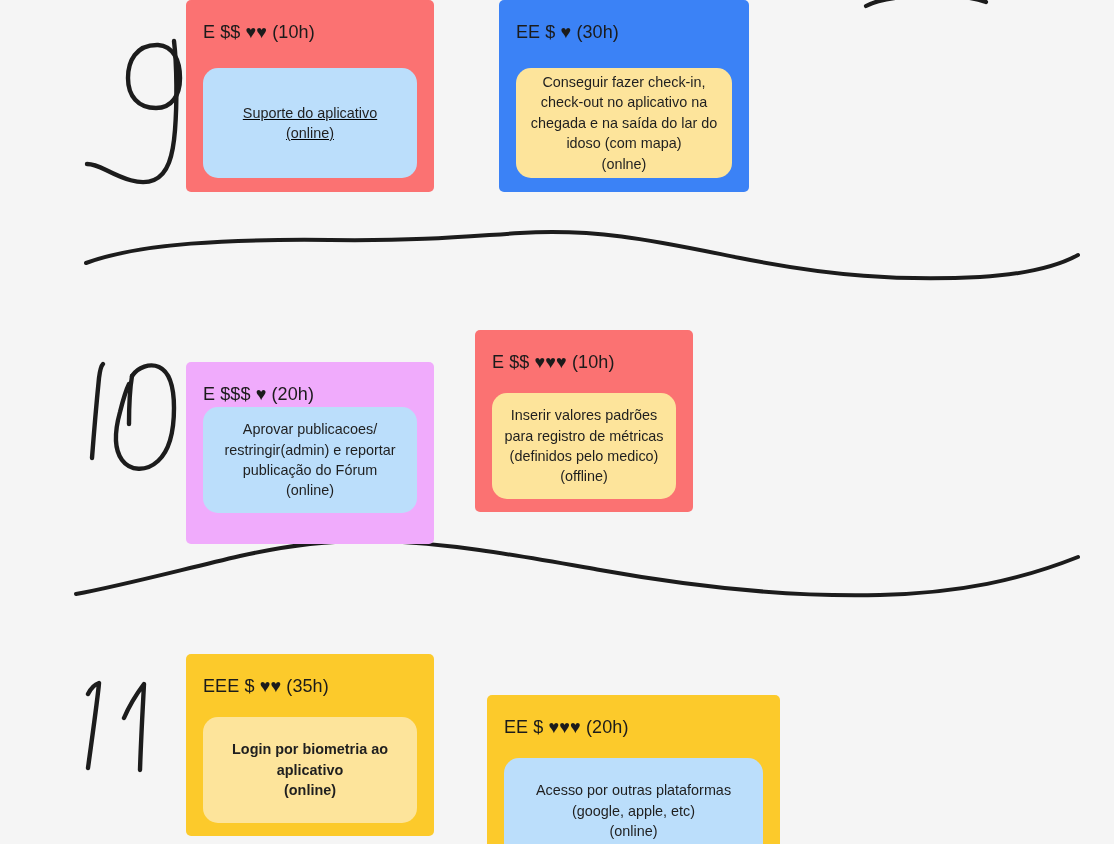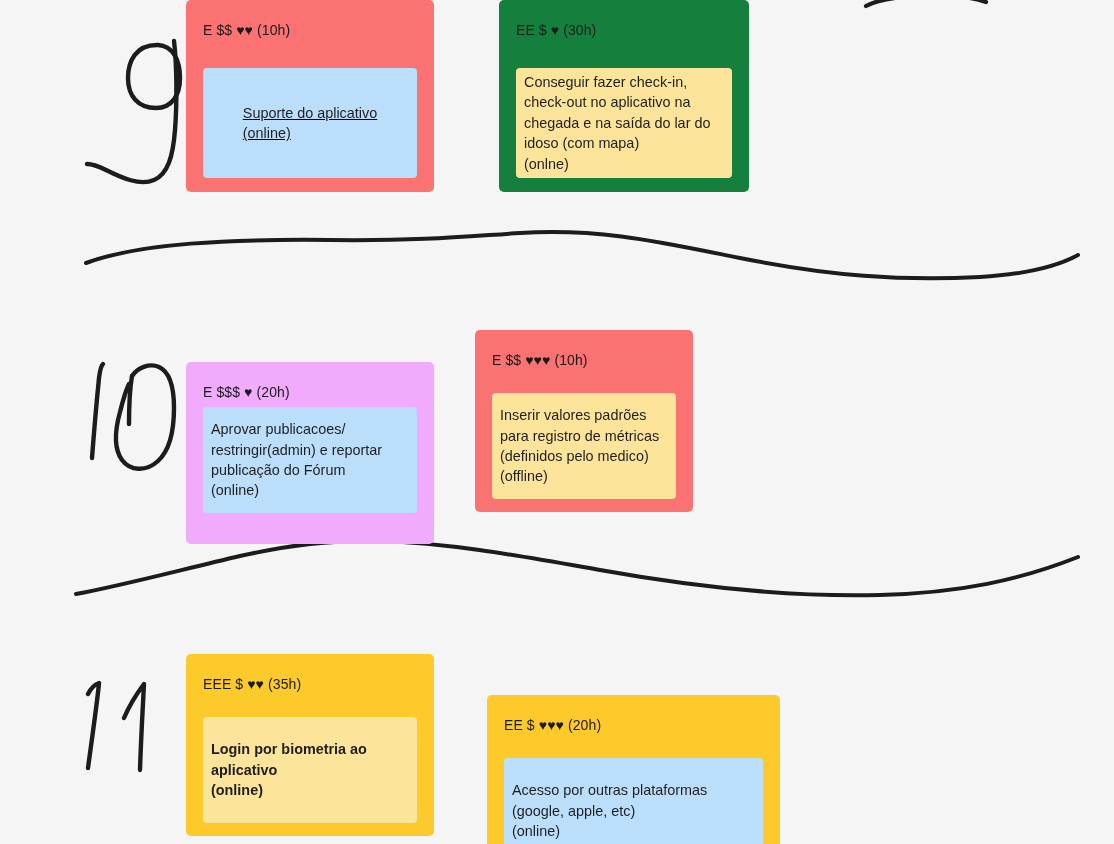--- a/index.html
+++ b/index.html
@@ -39,34 +39,35 @@
   .card {
     position: absolute;
     border-radius: 5px;
     box-sizing: border-box;
     padding: 0;
   }
   .card-header {
     position: absolute;
     left: 17px;
     top: 23px;
-    font-size: 14px;
+    font-size: 18px;
     line-height: 1;
     color: #1b1b1b;
     letter-spacing: 0.1px;
     white-space: nowrap;
   }
   .inner-box {
     position: absolute;
     left: 17px;
     right: 17px;
-    border-radius: 4px;
+    border-radius: 15px;
     display: flex;
     align-items: center;
     justify-content: center;
+    text-align: center;
     box-sizing: border-box;
   }
   .inner-text {
     font-size: 14.4px;
     line-height: 1.42;
     color: #1f1f1f;
     padding: 0 8px;
     white-space: pre-line;
   }
 </style>
@@ -113,21 +114,21 @@
   </svg>
 
   <div class="card" style="left:186px; top:0px; width:248px; height:192px; background:#fb7272;">
     <div class="card-header">E $$ ♥♥ (10h)</div>
     <div class="inner-box" style="top:68px; height:110px; background:#bbdefb;text-decoration:underline;">
       <div class="inner-text">Suporte do aplicativo
 (online)</div>
     </div>
   </div>
 
-  <div class="card" style="left:499px; top:0px; width:250px; height:192px; background:#15803d;">
+  <div class="card" style="left:499px; top:0px; width:250px; height:192px; background:#3b82f6;">
     <div class="card-header">EE $ ♥ (30h)</div>
     <div class="inner-box" style="top:68px; height:110px; background:#fde49b;">
       <div class="inner-text">Conseguir fazer check-in, check-out no aplicativo na chegada e na saída do lar do idoso (com mapa)
 (onlne)</div>
     </div>
   </div>
 
   <div class="card" style="left:186px; top:330px; width:248px; height:182px; background:#f0abfc;margin-top:32px;">
     <div class="card-header">E $$$ ♥ (20h)</div>
     <div class="inner-box" style="top:45px; height:106px; background:#bbdefb;">

